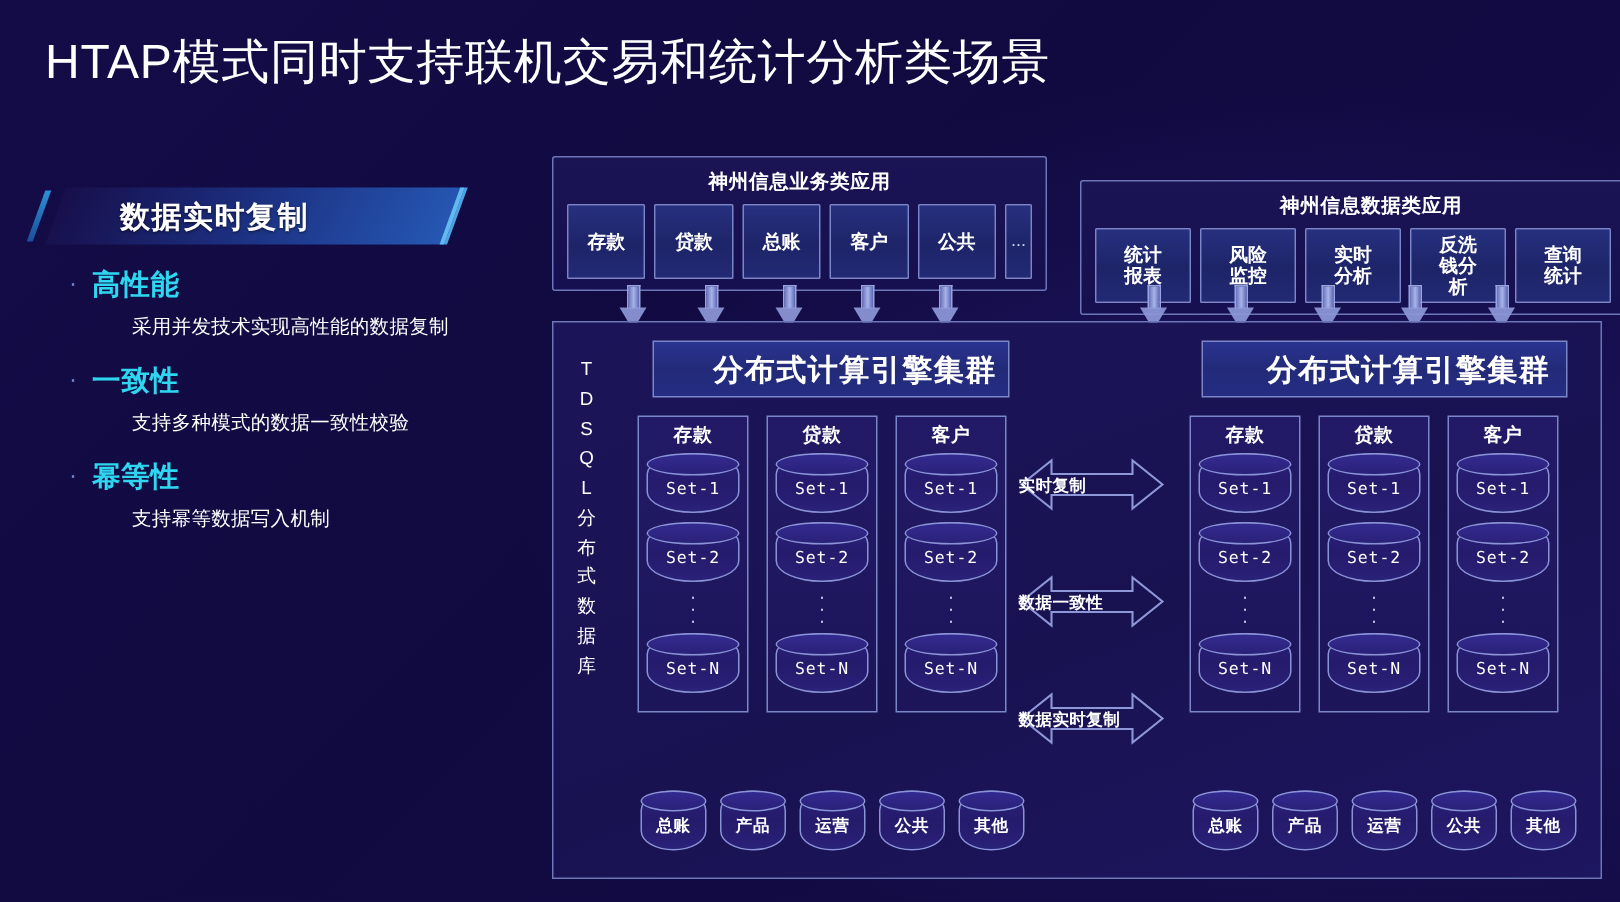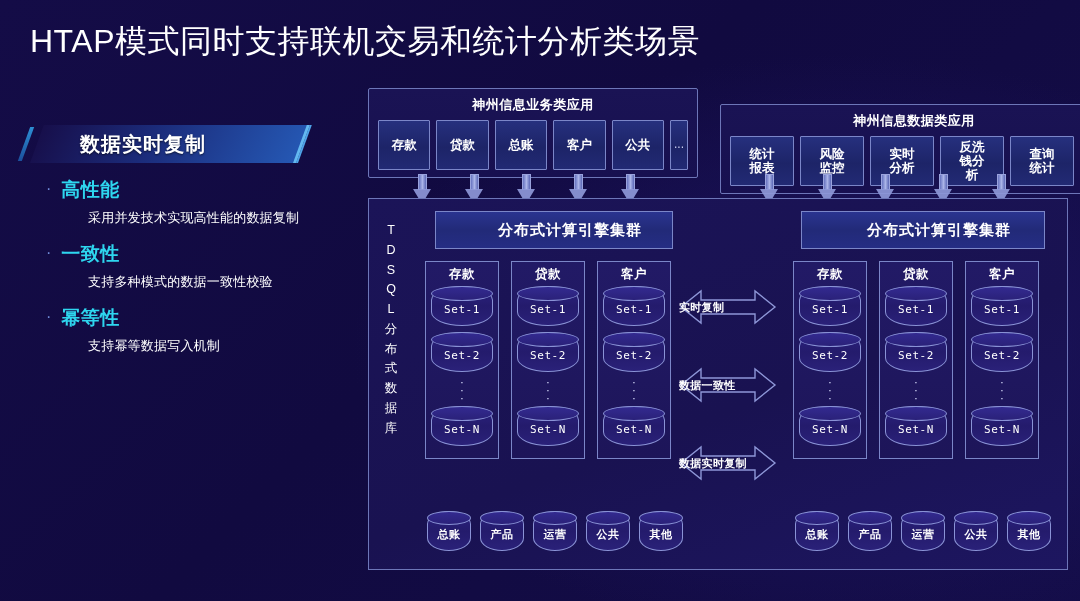--- a/index.html
+++ b/index.html
@@ -93,21 +93,21 @@
   }
   .feature-desc {
     color: #ffffff;
     font-size: 13px;
     padding-left: 62px;
     margin-top: 6px;
     letter-spacing: .2px;
   }
 
   
-  #diagram { position: absolute; left: 368px; top: 88px; width: 700px; height: 482px; }
+  #diagram { position: absolute; left: 368px; top: 104px; width: 700px; height: 482px; }
 
   .app-group {
     position: absolute;
     top: 0;
     height: 90px;
     border: 1px solid #6d76b8;
     background: linear-gradient(180deg,#1a1354 0%, #171050 100%);
     border-radius: 2px;
   }
   #app-group-business { left: 0; width: 330px; }
@@ -185,21 +185,21 @@
 
   .half { position: absolute; top: 12px; height: 350px; }
   #half-left  { left: 42px;  width: 310px; }
   #half-right { left: 418px; width: 272px; }
 
   .engine-bar {
     height: 38px;
     border: 1px solid #7b86c8;
     background: linear-gradient(180deg,#2a3490 0%, #222a78 50%, #252d84 100%);
     display: flex; align-items: center; justify-content: center;
-    font-size: 15px; font-weight: bold; letter-spacing: 1px; padding-left: 32px;
+    font-size: 20px; font-weight: bold; letter-spacing: 1px; padding-left: 32px;
   }
   #half-left .engine-bar  { width: 238px; margin-left: 24px; }
   #half-right .engine-bar { width: 244px; margin-left: 14px; }
 
   .set-columns { display: flex; gap: 12px; margin-top: 12px; }
   #half-left .set-columns  { margin-left: 14px; }
   #half-right .set-columns { margin-left: 6px; }
   .set-column {
     width: 74px;
     border: 1px solid #7b86c8;

